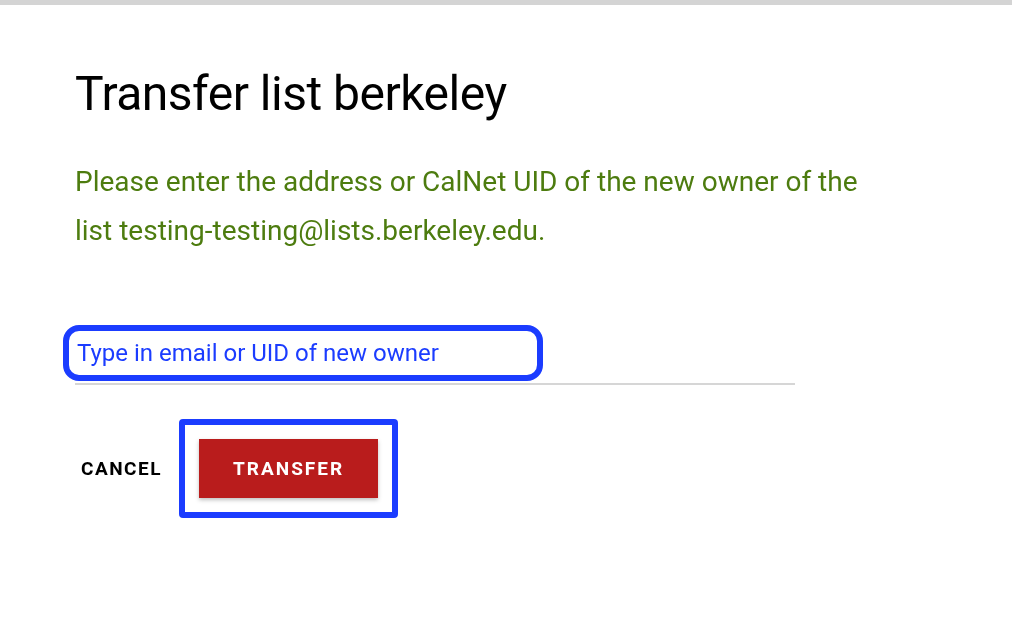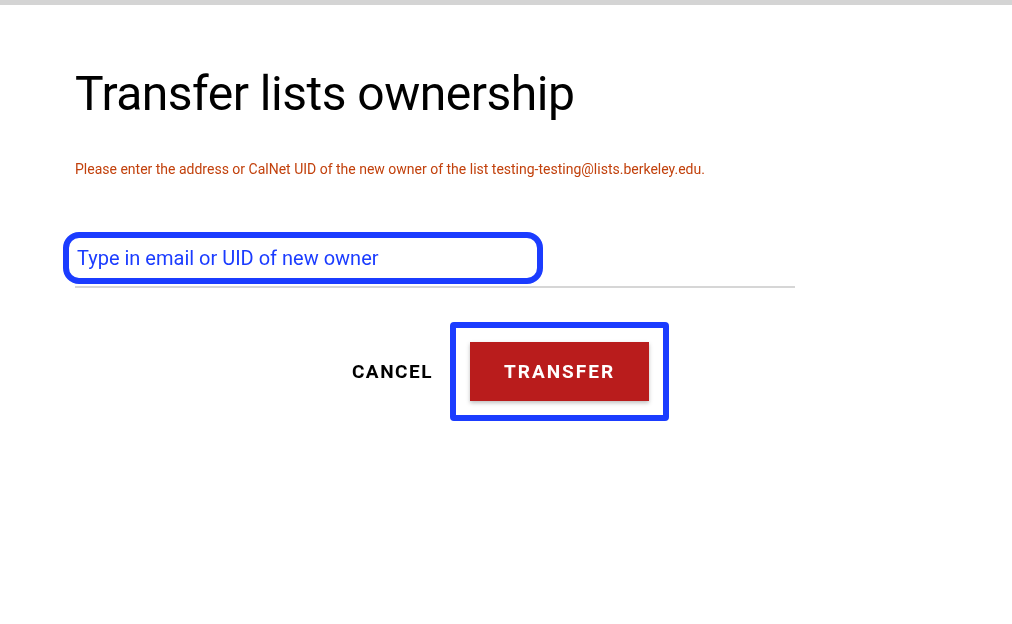--- a/index.html
+++ b/index.html
@@ -19,38 +19,38 @@
       padding: 60px 75px 0 75px;
     }
     .title {
       font-size: 48px;
       font-weight: 400;
       color: #000;
       letter-spacing: -0.5px;
       margin-bottom: 35px;
     }
     .description {
-      font-size: 14px;
-      color: #c2410c;
+      font-size: 28px;
+      color: #4d7c0f;
       line-height: 1.75;
-      margin-bottom: 50px;
+      margin-bottom: 70px;
       max-width: 790px;
     }
     .input-wrapper {
       display: inline-block;
       border: 6px solid #1b3cff;
       border-radius: 16px;
       padding: 8px 20px 8px 8px;
       margin-left: -12px;
       margin-bottom: 36px;
     }
     .input-field {
       border: none;
       outline: none;
-      font-size: 20px;
+      font-size: 24px;
       color: #1b3cff;
       background: transparent;
       width: 440px;
       font-family: inherit;
     }
     .input-field::placeholder {
       color: #1b3cff;
       opacity: 1;
     }
     .underline-ext {
@@ -59,21 +59,21 @@
       background: #5c5c5c;
       opacity: 0.25;
       width: 720px;
       margin-left: 0;
       margin-top: -34px;
       margin-bottom: 34px;
       z-index: -1;
     }
     .actions {
       display: flex;
-      justify-content: center;
+      justify-content: flex-start;
       align-items: center;
       gap: 11px;
       padding-right: 0;
       width: 865px;
     }
     .cancel-btn {
       background: none;
       border: none;
       font-size: 19px;
       font-weight: 700;
@@ -101,21 +101,21 @@
       font-family: inherit;
       box-shadow: 0 2px 4px rgba(0,0,0,0.25);
     }
   </style>
 </head>
 <body>
 
 <div class="topbar"></div>
 
 <div class="dialog">
-  <h1 class="title">Transfer lists ownership</h1>
+  <h1 class="title">Transfer list berkeley</h1>
   <p class="description">Please enter the address or CalNet UID of the new owner of the list testing-testing@lists.berkeley.edu.</p>
 
   <div class="input-wrapper">
     <input type="text" class="input-field" placeholder="Type in email or UID of new owner" style="">
   </div>
   <div class="underline-ext"></div>
 
   <div class="actions">
     <button class="cancel-btn">CANCEL</button>
     <span class="transfer-wrapper">

